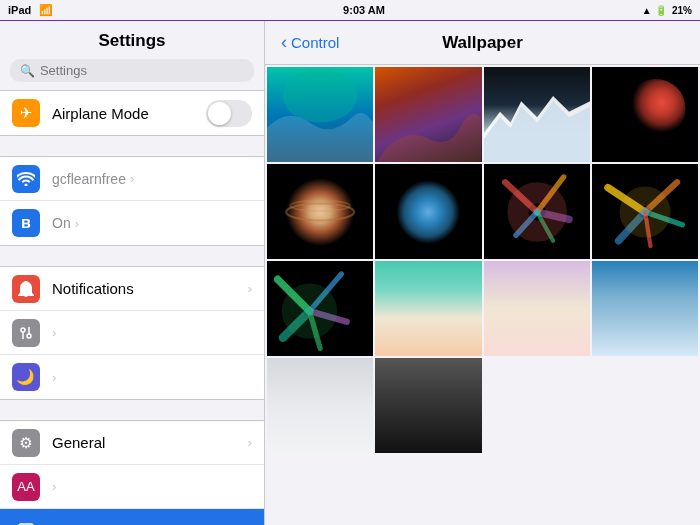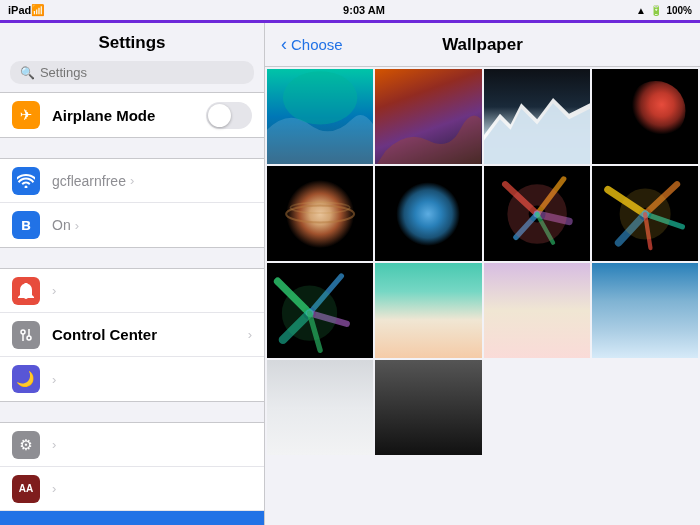--- a/index.html
+++ b/index.html
@@ -10,30 +10,30 @@
       height: 20px;
       background: #f2f2f7;
       display: flex;
       align-items: center;
       justify-content: space-between;
       padding: 0 8px;
       font-size: 11px;
       font-weight: 600;
       flex-shrink: 0;
     }
-    .status-left { display: flex; align-items: center; gap: 0; }
+    .status-left { display: flex; align-items: center; gap: 8px; }
     .status-center { position: absolute; left: 50%; transform: translateX(-50%); font-size: 11px; font-weight: 600; padding-left: 28px; }
     .status-right { display: flex; align-items: center; gap: 4px; font-size: 10px; }
 
     
     .main-layout {
       display: flex;
       flex: 1;
       overflow: hidden;
-      border-top: 3px solid #6d28d9;
+      border-top: 1px solid #6d28d9;
     }
 
     
     .sidebar {
       width: 265px;
       background: #f2f2f7;
       flex-shrink: 0;
       display: flex;
       flex-direction: column;
       overflow-y: auto;
@@ -93,21 +93,20 @@
       justify-content: center;
       margin-right: 12px;
       flex-shrink: 0;
       font-size: 15px;
       color: #fff;
     }
     .item-label {
       flex: 1;
       font-size: 15px;
       color: #000;
-      font-weight: bold;
     }
     .item-value {
       font-size: 14px;
       color: #8e8e93;
       margin-right: 4px;
     }
     .chevron {
       color: #c7c7cc;
       font-size: 13px;
     }
@@ -200,21 +199,21 @@
   <div class="status-left">
     <span>iPad</span>
     <span>📶</span>
   </div>
   <div class="status-center">
     <span>9:03 AM</span>
   </div>
   <div class="status-right">
     <span>▲</span>
     <span>🔋</span>
-    <span>100%</span>
+    <span>21%</span>
   </div>
 </div>
 
 <div class="main-layout">
 
   <div class="sidebar">
     <div class="sidebar-title">Settings</div>
     <div class="search-bar">
       <span class="search-icon-small">🔍</span>
       <input type="text" placeholder="Settings" style="">
@@ -249,47 +248,48 @@
       </div>
     </div>
 
     <div class="settings-group">
       <div class="settings-item">
         <div class="item-icon" style="background:#e74c3c;">
           <svg width="16" height="16" viewBox="0 0 16 16" fill="white">
               <path d="M8 16c1.1 0 2-.9 2-2H6c0 1.1.9 2 2 2zm6-4v-5c0-3.1-1.6-5.6-4.5-6.3V0h-3v.7C3.6 1.4 2 3.9 2 7v5l-2 2v1h16v-1l-2-2z"></path>
             </svg>
         </div>
+        <span class="item-label">Notifications</span>
         <span class="chevron">›</span>
       </div>
       <div class="settings-item">
         <div class="item-icon" style="background:#8e8e93;">
           <svg width="16" height="16" viewBox="0 0 16 16" fill="white">
               <circle cx="5" cy="5" r="2" fill="none" stroke="white" stroke-width="1.5"></circle>
               <circle cx="11" cy="11" r="2" fill="none" stroke="white" stroke-width="1.5"></circle>
               <line x1="5" y1="7" x2="5" y2="14" stroke="white" stroke-width="1.5"></line>
               <line x1="11" y1="2" x2="11" y2="9" stroke="white" stroke-width="1.5"></line>
             </svg>
         </div>
-        <span class="item-label">Control Center</span>
         <span class="chevron">›</span>
       </div>
       <div class="settings-item">
         <div class="item-icon" style="background:#5856d6;">🌙</div>
         <span class="chevron">›</span>
       </div>
     </div>
 
     <div class="settings-group">
       <div class="settings-item">
         <div class="item-icon" style="background:#8e8e93;">⚙</div>
-        <span class="chevron">›</span>
-      </div>
-      <div class="settings-item">
-        <div class="item-icon" style="background:#7f1d1d;font-size:10px;font-weight:bold;">AA</div>
+        <span class="item-label">General</span>
+        <span class="chevron">›</span>
+      </div>
+      <div class="settings-item">
+        <div class="item-icon" style="background:#be185d;font-size:13px;font-weight:normal;">AA</div>
         <span class="chevron">›</span>
       </div>
       <div class="settings-item active">
         <div class="item-icon" style="background:#2172e6;">
           <svg width="16" height="16" viewBox="0 0 16 16" fill="white">
               <rect x="1" y="1" width="14" height="14" rx="2" fill="none" stroke="white" stroke-width="1.5"></rect>
               <circle cx="5.5" cy="5.5" r="1.5" fill="white"></circle>
               <path d="M1 11l4-4 3 3 2-2 5 5" fill="none" stroke="white" stroke-width="1.5"></path>
             </svg>
         </div>
@@ -297,21 +297,21 @@
         <span class="chevron chevron-active">›</span>
       </div>
 
     </div>
   </div>
 
   <div class="right-panel">
     <div class="panel-header">
       <div class="back-button">
         <span class="back-chevron">‹</span>
-        <span>Choose</span>
+        <span>Control</span>
       </div>
       <div class="panel-title">Wallpaper</div>
     </div>
 
     <div class="wallpaper-grid">
 
       <div class="wallpaper-cell">
         <div class="wp-bg wp-ocean">
           <svg width="100%" height="100%" viewBox="0 0 100 95" preserveAspectRatio="xMidYMid slice">
             <defs>

